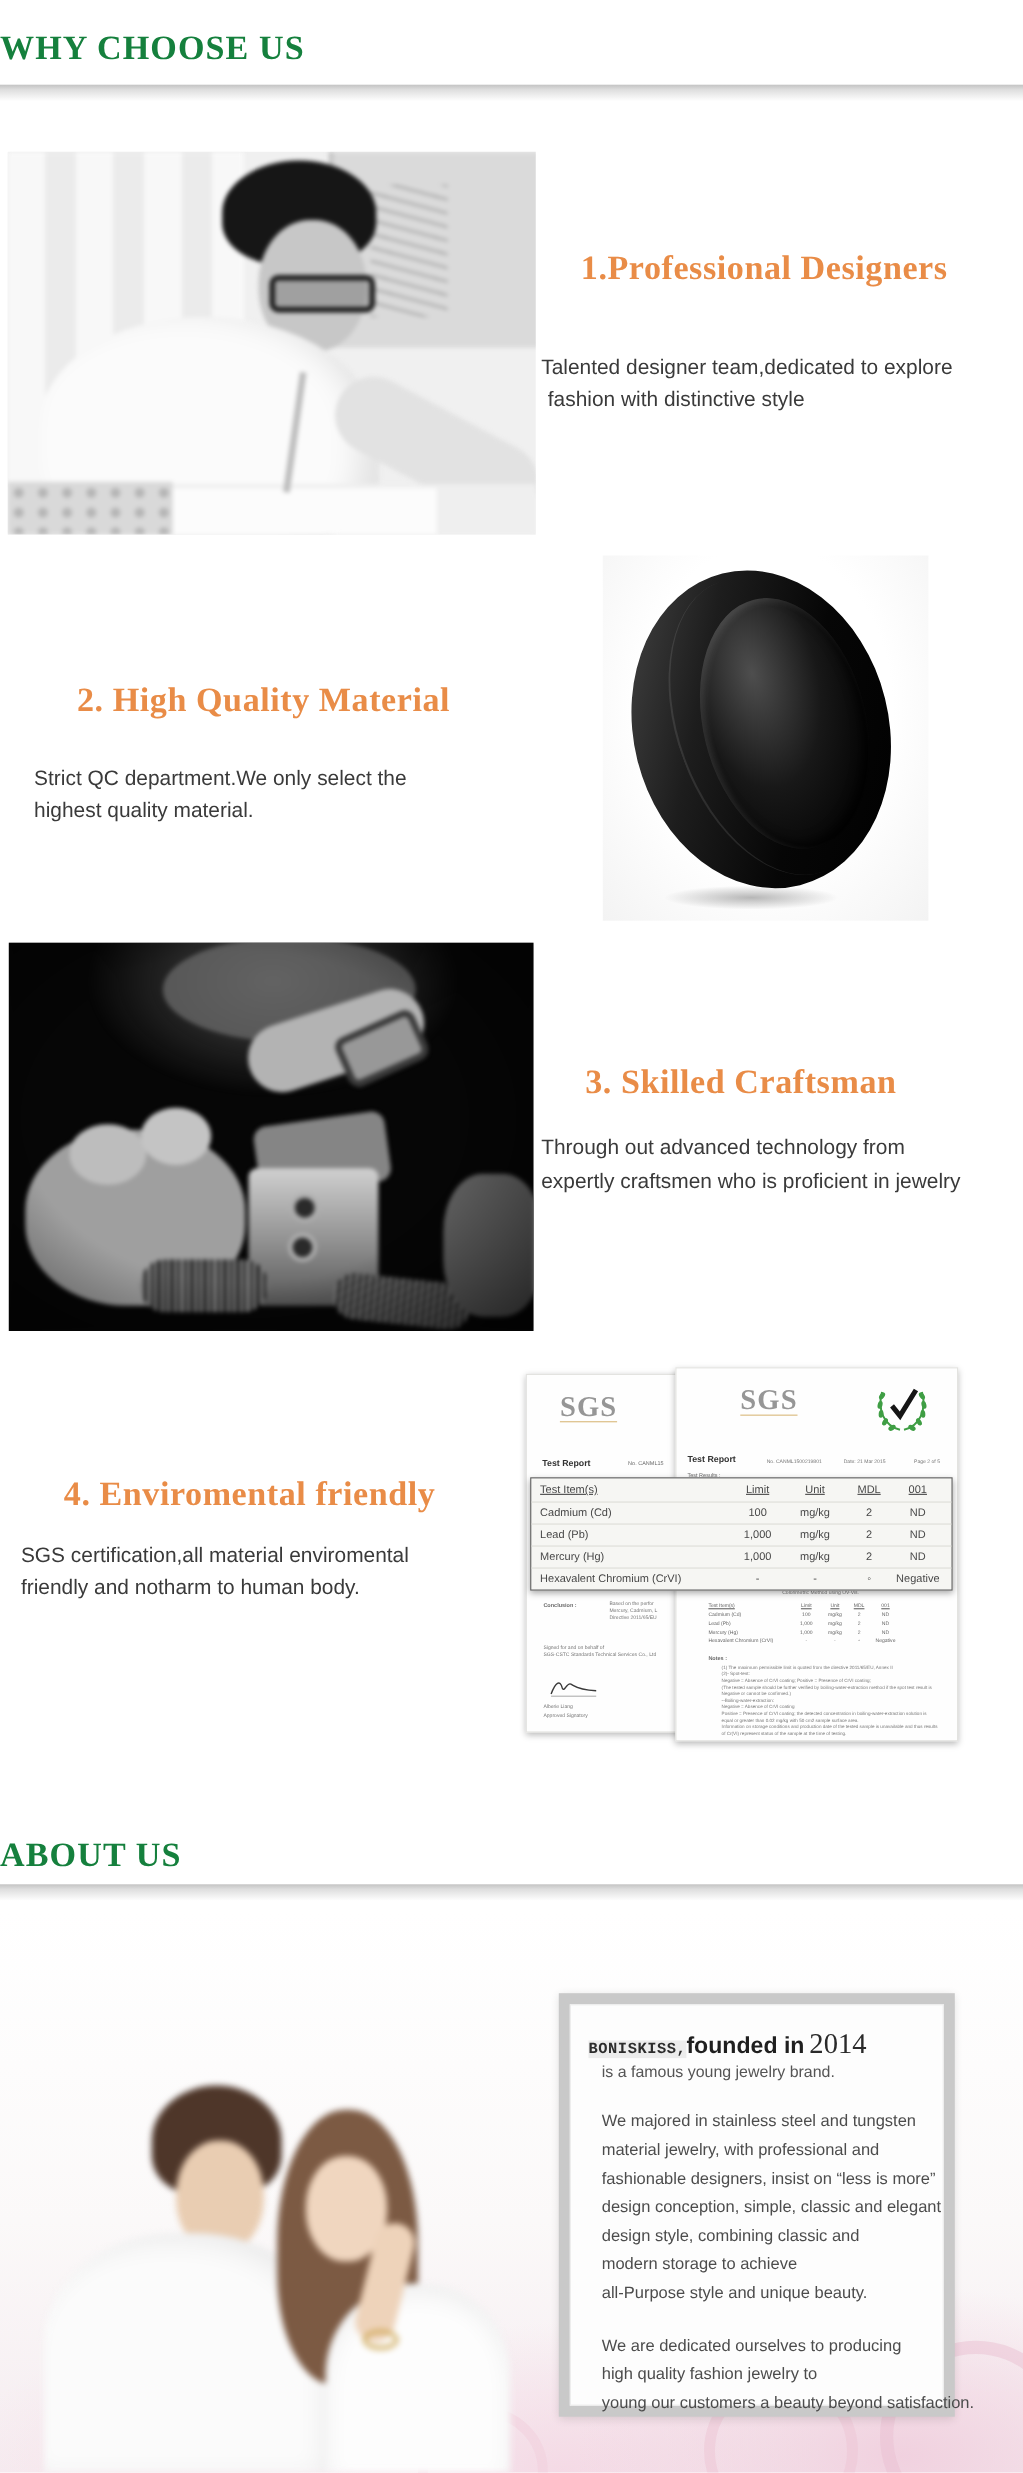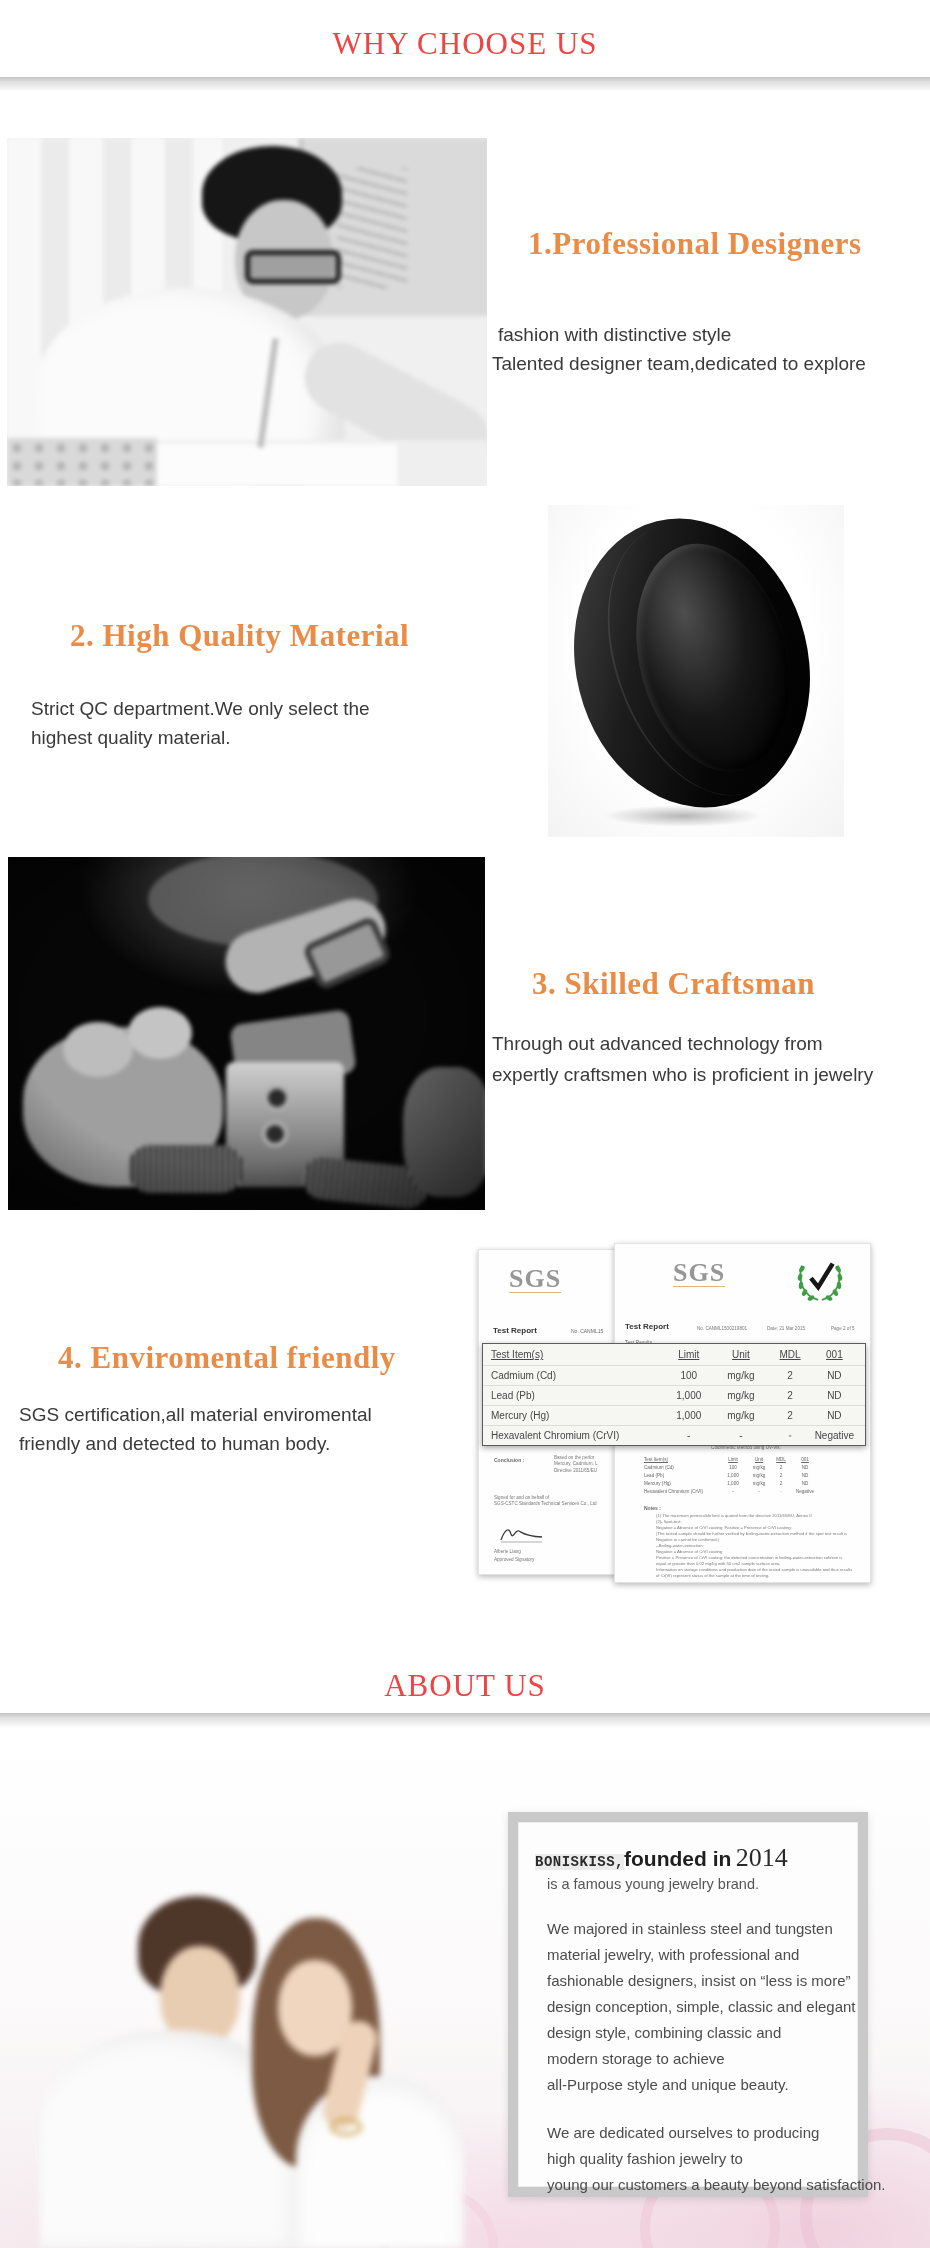--- a/index.html
+++ b/index.html
@@ -1,21 +1,21 @@
 <!DOCTYPE html>
 <html><head>
 <meta charset="utf-8">
 <style>
   html,body{margin:0;padding:0;background:#fff;}
   .page{position:relative;width:930px;height:2248px;background:#ffffff;overflow:hidden;
         font-family:"Liberation Sans",sans-serif;}
   .abs{position:absolute;}
-  .sec-title{position:absolute;left:0;width:100%;text-align:center;margin:0;
-             font-family:"Liberation Serif",serif;font-weight:400;font-size:31px;
-             color:#ef4444;letter-spacing:1px;}
+  .sec-title{position:absolute;left:0;width:100%;text-align:left;margin:0;
+             font-family:"Liberation Serif",serif;font-weight:700;font-size:31px;
+             color:#15803d;letter-spacing:1px;}
   .divider{position:absolute;left:0;width:100%;height:15px;
            background:linear-gradient(180deg,#c3c3c3 0%,#dedede 30%,rgba(255,255,255,0) 100%);}
   .feat-h{position:absolute;margin:0;font-family:"Liberation Serif",serif;font-weight:700;
           font-size:31px;color:#e98c47;letter-spacing:.5px;white-space:nowrap;padding-left:40px;}
   .feat-b{position:absolute;font-size:19px;line-height:29px;color:#3a3a3a;}
   .photo{position:absolute;overflow:hidden;}
   .shapes{position:absolute;inset:0;filter:blur(2px);}
   .sh{position:absolute;}
   
   .ring-outer{position:absolute;left:28px;top:12px;width:232px;height:292px;border-radius:50%;
@@ -85,22 +85,22 @@
       <div class="sh" style="left:28px;top:150px;width:310px;height:210px;border-radius:48% 52% 30% 30%;background:#fbfbfb;box-shadow:inset -18px -8px 30px rgba(0,0,0,.10);"></div>
       <div class="sh" style="left:290px;top:235px;width:200px;height:70px;border-radius:40px;background:#e2e2e2;transform:rotate(28deg);"></div>
       <div class="sh" style="left:0;top:302px;width:480px;height:46px;background:#efefef;"></div>
       <div class="sh" style="left:150px;top:306px;width:240px;height:42px;background:#fcfcfc;"></div>
       <div class="sh" style="left:0;top:300px;width:150px;height:48px;background:radial-gradient(circle 4px at 10px 10px,#b5b5b5 4px,transparent 5px) 0 0/22px 18px,#d9d9d9;"></div>
       <div class="sh" style="left:258px;top:200px;width:6px;height:110px;background:#bdbdbd;transform:rotate(8deg);"></div>
     </div>
   </div>
   <h2 class="feat-h" style="left:488px;top:226px">1.Professional Designers</h2>
   <div class="feat-b" style="left:492px;top:320px;width:436px">
+    <div>Talented designer team,dedicated to explore</div>
     <div style="padding-left:6px">fashion with distinctive style</div>
-    <div>Talented designer team,dedicated to explore</div>
   </div>
 
   <div class="photo" style="left:548px;top:505px;width:296px;height:332px;background:radial-gradient(ellipse at 50% 42%,#ffffff 55%,#f3f3f3 100%)">
     <div class="ring-shadow"></div>
     <div class="ring-outer">
       <div class="ring-hole"></div>
       <div class="ring-groove"></div>
     </div>
   </div>
   <h2 class="feat-h" style="left:30px;top:618px">2. High Quality Material</h2>
@@ -274,21 +274,21 @@
       <path d="M3 15 C7 4 11 2 13 9 C15 15 17 4 21 6 C25 8 27 11 44 12" fill="none" stroke="#3a3a3a" stroke-width="1.3"></path>
       <line x1="3" y1="17" x2="44" y2="17" stroke="#9a9a9a" stroke-width=".8"></line>
     </svg>
     <div class="abs tiny45" style="left:18px;top:306px;z-index:4">Alberie Liang</div>
     <div class="abs tiny45" style="left:18px;top:314px;z-index:4">Approved Signatory</div>
   </div>
 
   <h2 class="feat-h" style="left:18px;top:1340px">4. Enviromental friendly</h2>
   <div class="feat-b" style="left:19px;top:1400px;width:440px">
     <div>SGS certification,all material enviromental</div>
-    <div>friendly and detected to human body.</div>
+    <div>friendly and notharm to human body.</div>
   </div>
 
   <h1 class="sec-title" style="top:1668px">ABOUT US</h1>
   <div class="divider" style="top:1713px"></div>
 
   <div class="photo" style="left:0;top:1738px;width:930px;height:510px;
        background:
          radial-gradient(ellipse 420px 220px at 88% 97%, rgba(240,206,221,.9) 0%, rgba(240,206,221,0) 70%),
          radial-gradient(ellipse 330px 190px at 55% 100%, rgba(244,216,228,.9) 0%, rgba(244,216,228,0) 72%),
          radial-gradient(ellipse 300px 170px at 18% 100%, rgba(248,226,234,.85) 0%, rgba(248,226,234,0) 70%),

